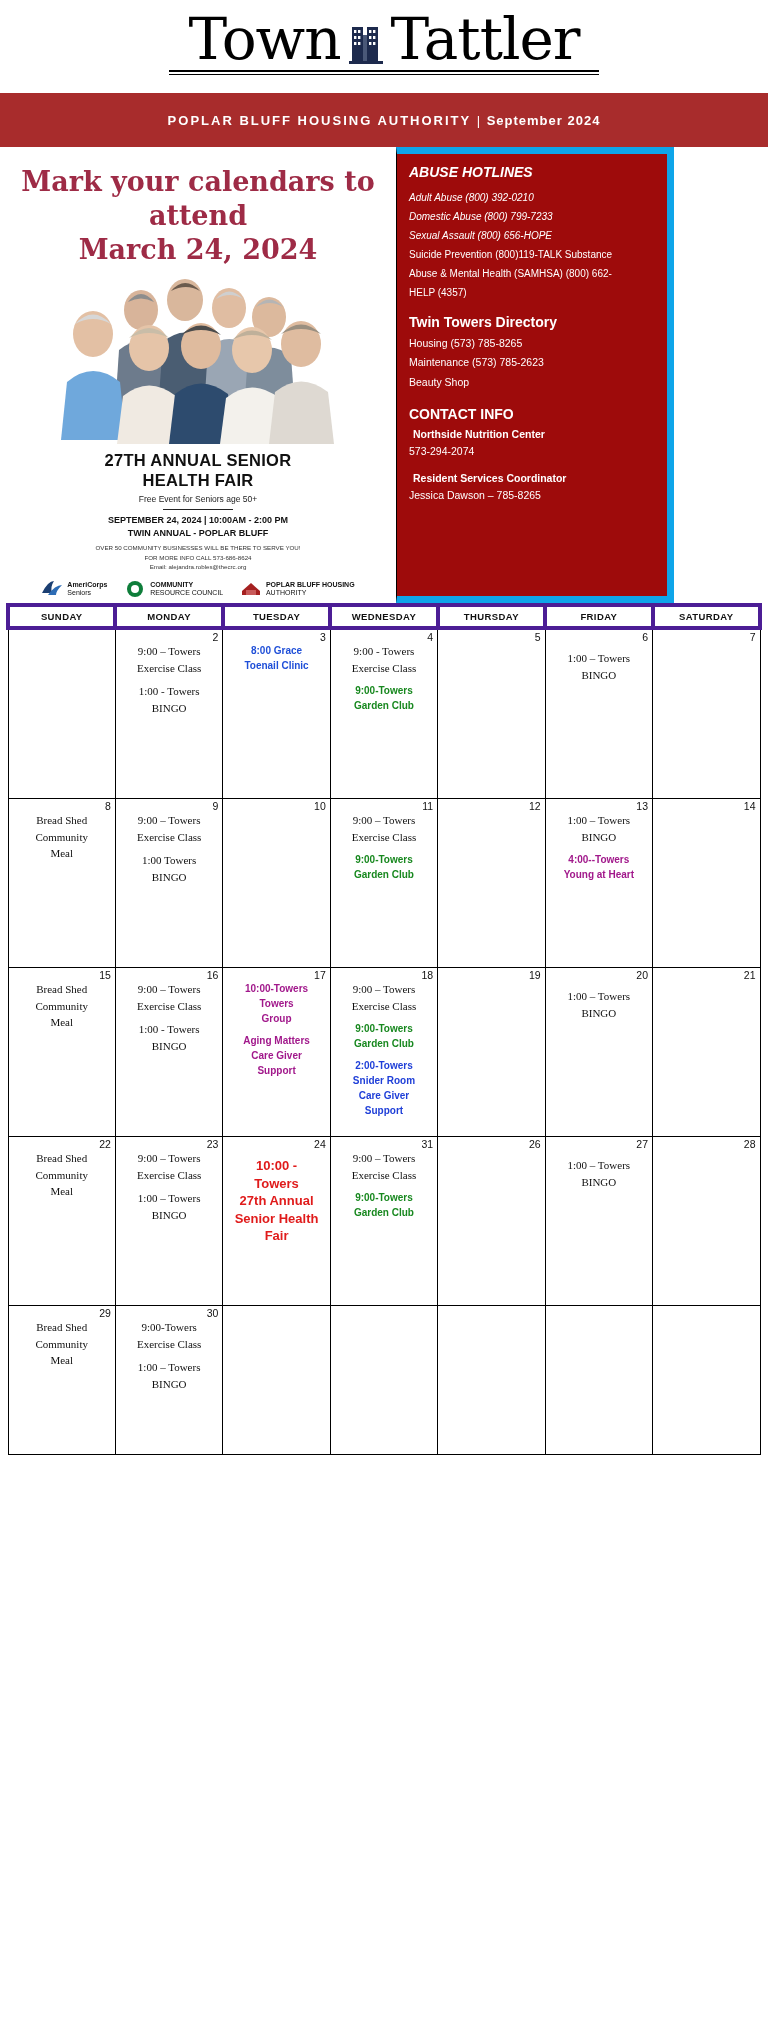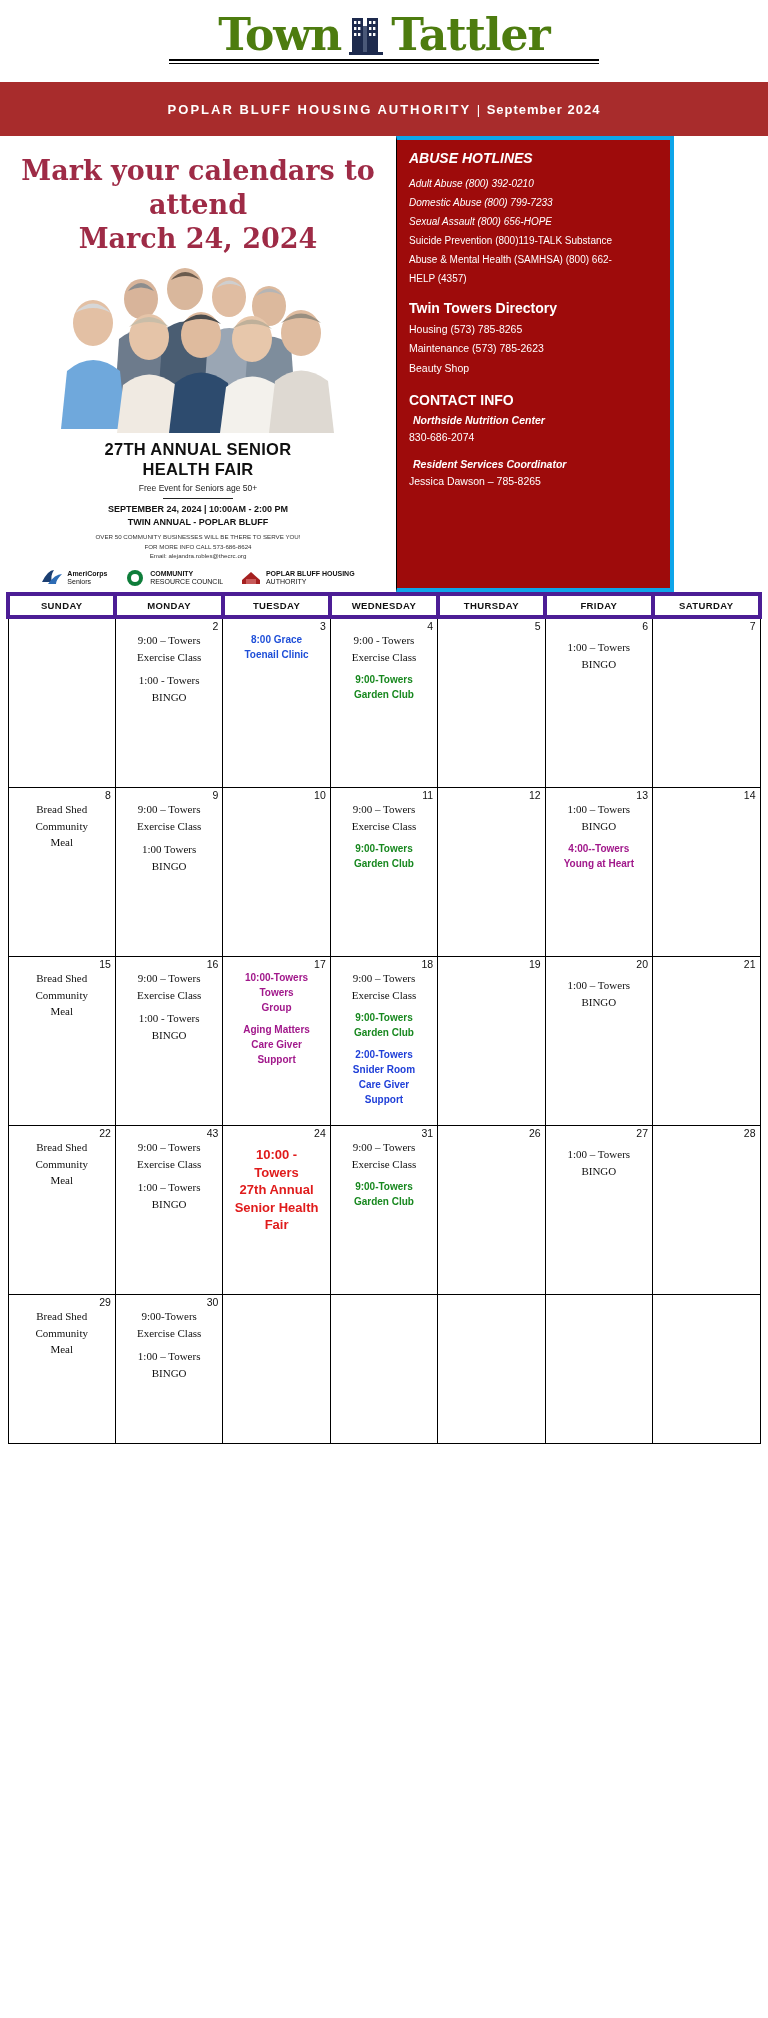--- a/index.html
+++ b/index.html
@@ -11,25 +11,25 @@
   }
   .page{width:768px;position:relative;}
 
   
   .masthead{
     padding:10px 0 4px 0;
     text-align:center;
   }
   .masthead-title{
     font-family:"DejaVu Serif", serif;
-    font-weight:bold;
-    font-size:44px;
+    font-weight:normal;
+    font-size:58px;
     letter-spacing:-1px;
     line-height:1.0;
-    color:#4d7c0f;
+    color:#000000;
     display:inline-block;
     position:relative;
     padding:0 4px 6px 4px;
   }
   .masthead-title .towerglyph{
     display:inline-block;
     width:46px;
     height:46px;
     vertical-align:-6px;
     margin:0 2px;
@@ -117,35 +117,35 @@
   .logo-txt{font-size:7px;font-weight:bold;line-height:1.15;text-align:left;}
   .logo-txt .l2{font-weight:normal;}
 
   
   .rightcol{
     width:278px;
     background:#9e0b0b;
     color:#fff;
     padding:8px 10px 8px 12px;
     box-sizing:border-box;
-    border:4px solid #0ea5e9;
+    border:7px solid #0ea5e9;
     border-left:1px solid #000;
   }
   .rc-h1{
     font-style:italic;font-weight:bold;font-size:14px;
     margin:2px 0 8px 0;
   }
   .rc-line{font-size:10px;line-height:1.9;font-style:italic;}
   .rc-line.nonitalic{font-style:normal;}
   .rc-h2{
     font-weight:bold;font-size:14px;margin:12px 0 4px 0;
   }
   .rc-item{font-size:10.5px;line-height:1.85;}
   .rc-h3{font-weight:bold;font-size:14px;margin:14px 0 4px 0;}
-  .rc-sub{font-weight:bold;font-size:10.5px;line-height:1.6;font-style:italic;}
+  .rc-sub{font-weight:bold;font-size:10.5px;line-height:1.6;}
   .rc-sub.indent{padding-left:4px;}
   .rc-plain{font-size:10.5px;line-height:1.6;}
 
   
   table.cal{
     border-collapse:collapse;
     width:756px;
     margin:0 6px 6px 6px;
     table-layout:fixed;
   }
@@ -343,21 +343,21 @@
       <div class="rc-line nonitalic">Abuse &amp; Mental Health (SAMHSA) (800) 662-</div>
       <div class="rc-line nonitalic">HELP (4357)</div>
 
       <div class="rc-h2">Twin Towers Directory</div>
       <div class="rc-item">Housing (573) 785-8265</div>
       <div class="rc-item">Maintenance (573) 785-2623</div>
       <div class="rc-item">Beauty Shop</div>
 
       <div class="rc-h3">CONTACT INFO</div>
       <div class="rc-sub indent">Northside Nutrition Center</div>
-      <div class="rc-plain indent">830-686-2074</div>
+      <div class="rc-plain indent">573-294-2074</div>
       <div class="rc-sub indent" style="margin-top:10px;">Resident Services Coordinator</div>
       <div class="rc-plain indent">Jessica Dawson – 785-8265</div>
     </div>
   </div>
 
   <table class="cal">
     <thead>
       <tr>
         <th>SUNDAY</th>
         <th>MONDAY</th>
@@ -489,21 +489,21 @@
           </td>
         </tr>
         <tr>
           <td>
             <div class="daynum">22</div>
             <div class="ev serif">Bread Shed</div>
             <div class="ev serif">Community</div>
             <div class="ev serif">Meal</div>
           </td>
           <td>
-            <div class="daynum">43</div>
+            <div class="daynum">23</div>
             <div class="ev serif">9:00 – Towers</div>
             <div class="ev serif">Exercise Class</div>
             <div class="ev serif sp">1:00 – Towers</div>
             <div class="ev serif">BINGO</div>
           </td>
           <td>
             <div class="daynum">24</div>
             <div class="ev red sp">10:00 -</div>
             <div class="ev red">Towers</div>
             <div class="ev red">27th Annual</div>

